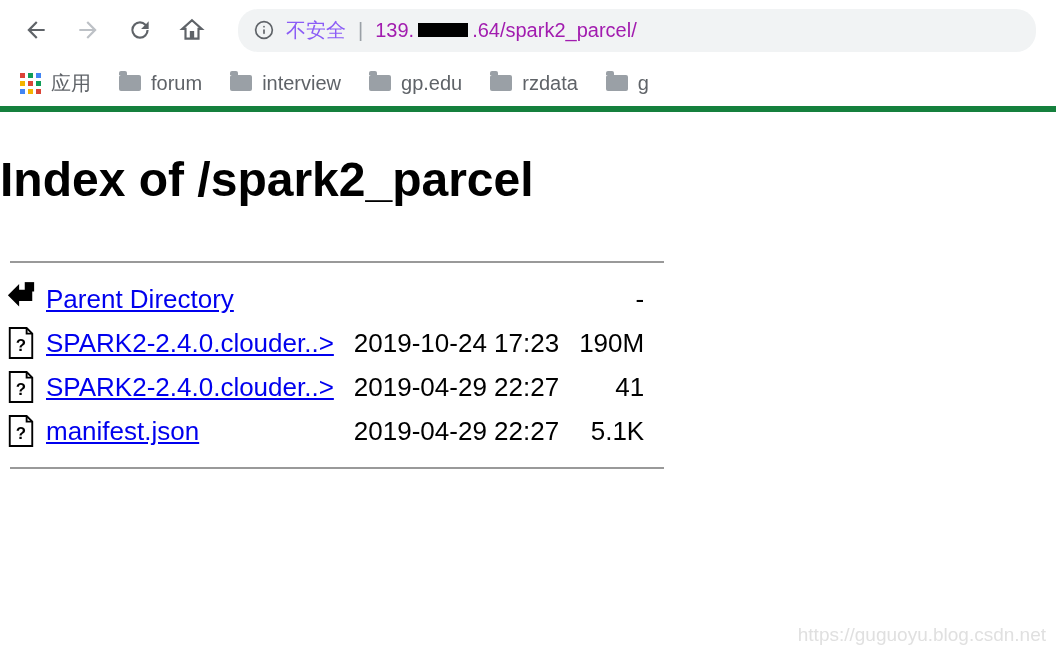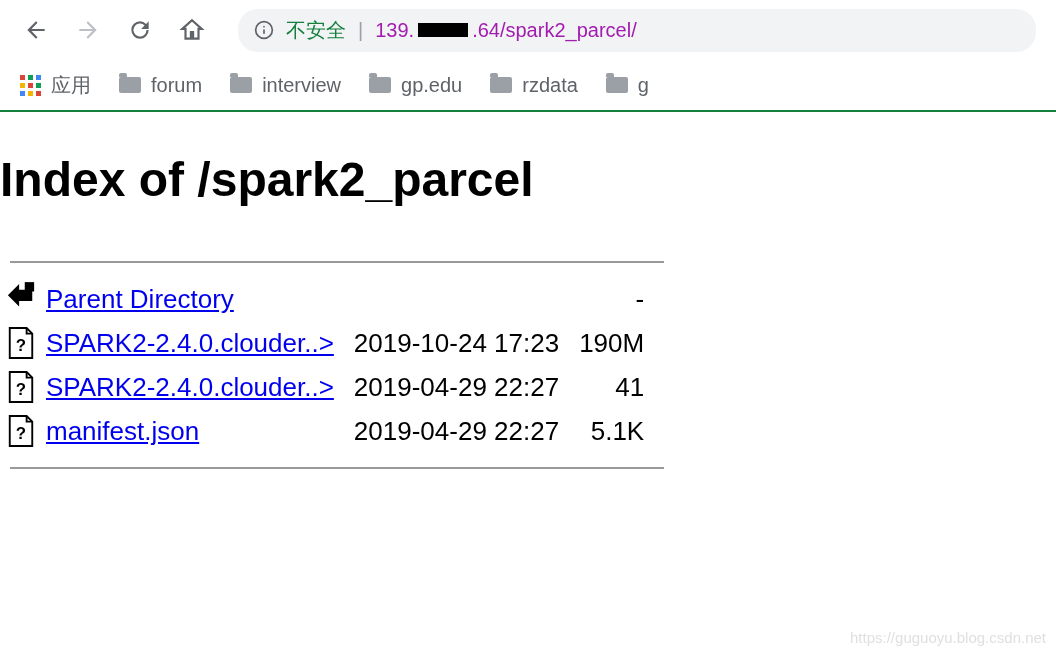--- a/index.html
+++ b/index.html
@@ -20,33 +20,33 @@
       display: flex;
       align-items: center;
       background: #f1f3f4;
       border-radius: 20px;
       padding: 8px 16px;
       margin-left: 10px;
       gap: 12px;
       font-size: 20px;
       color: #5f6368;
     }
-    .url-bar .insecure { color: #15803d; }
+    .url-bar .insecure { color: #8b5cf6; }
     .url-bar .divider { color: #9aa0a6; }
     .url-text { color: #a21caf; display: flex; align-items: center; gap: 4px; }
     .url-redact { display: inline-block; width: 50px; height: 14px; background: #000; }
     
     
     .bookmarks-bar {
       display: flex;
       align-items: center;
       padding: 8px 20px;
       gap: 28px;
       height: 52px;
-      border-bottom: 2px solid #15803d;
+      border-bottom: 6px solid #15803d;
       font-size: 20px;
       color: #5f6368;
     }
     .apps-icon {
       display: grid;
       grid-template-columns: repeat(3, 5px);
       grid-template-rows: repeat(3, 5px);
       gap: 3px;
     }
     .apps-icon span { width: 5px; height: 5px; }
@@ -69,21 +69,21 @@
     td.name-col { padding-left: 4px; margin-top: 47px; }
     td.date-col { text-align: left; white-space: nowrap; }
     td.size-col { text-align: right; white-space: nowrap; }
     td a { color: #0000ee; text-decoration: underline; cursor: pointer; }
     
     hr { border: none; border-top: 2px solid #999; margin: 8px 0; }
     
     .file-icon { width: 30px; height: 36px; display: inline-block; vertical-align: middle; }
     .icon-cell { width: 40px; text-align: center; padding: 4px 6px; }
     
-    .watermark { position: absolute; bottom: 6px; right: 10px; font-size: 15px; color: #e0e0e0; }
+    .watermark { position: absolute; bottom: 6px; right: 10px; font-size: 19px; color: #e0e0e0; }
   </style>
 </head>
 <body>
 
 <div class="browser-toolbar">
   <div class="nav-btn">
     <svg width="26" height="26" viewBox="0 0 24 24">
         <path d="M20 11H7.83l5.59-5.59L12 4l-8 8 8 8 1.41-1.41L7.83 13H20z" fill="#5f6368"></path>
       </svg>
   </div>

